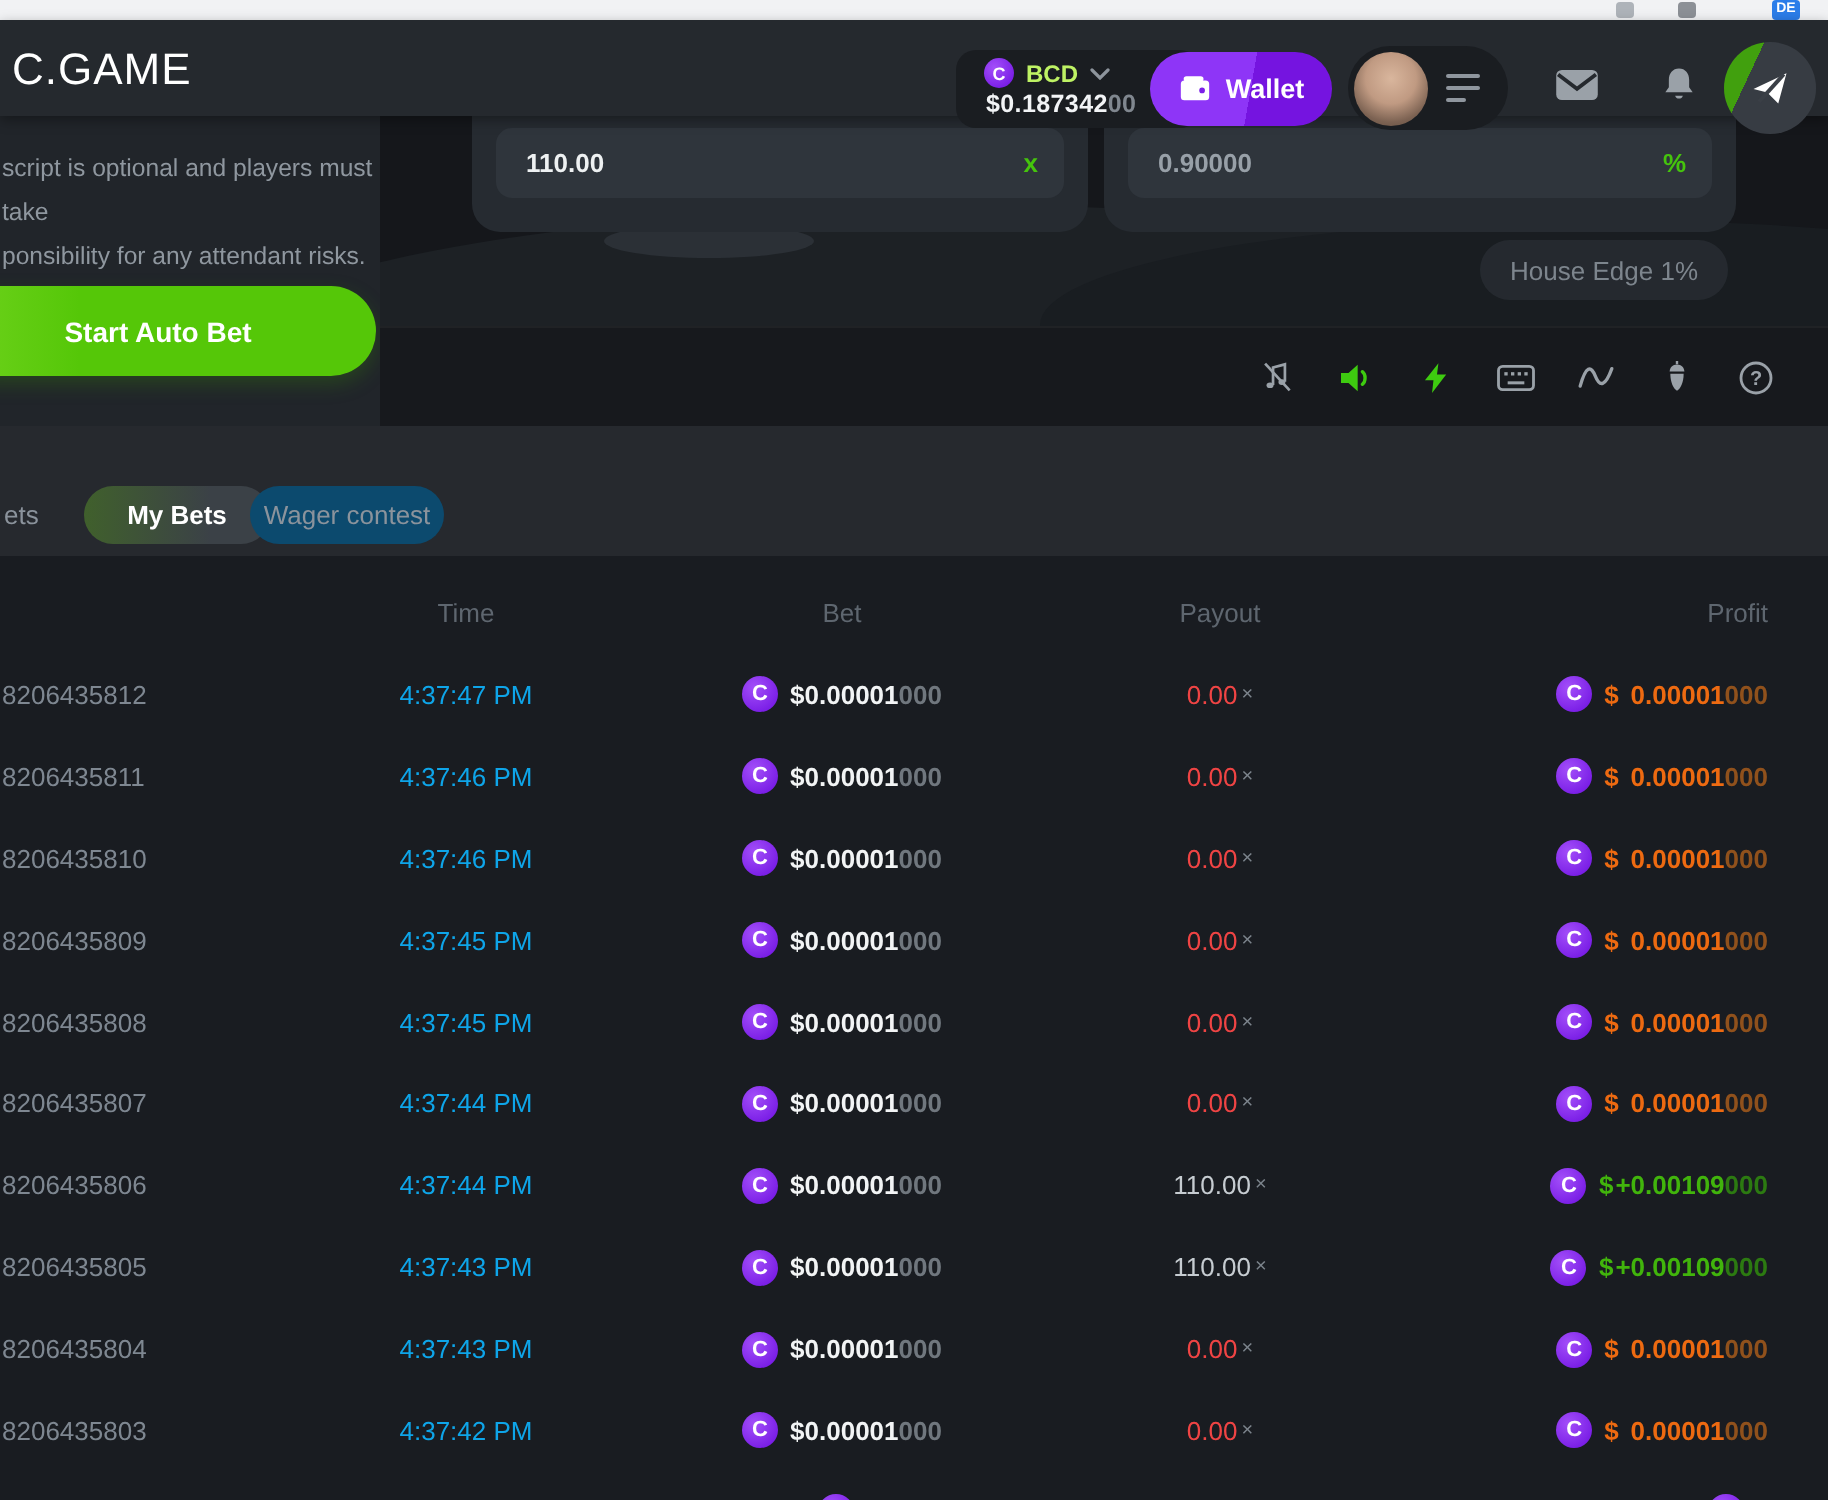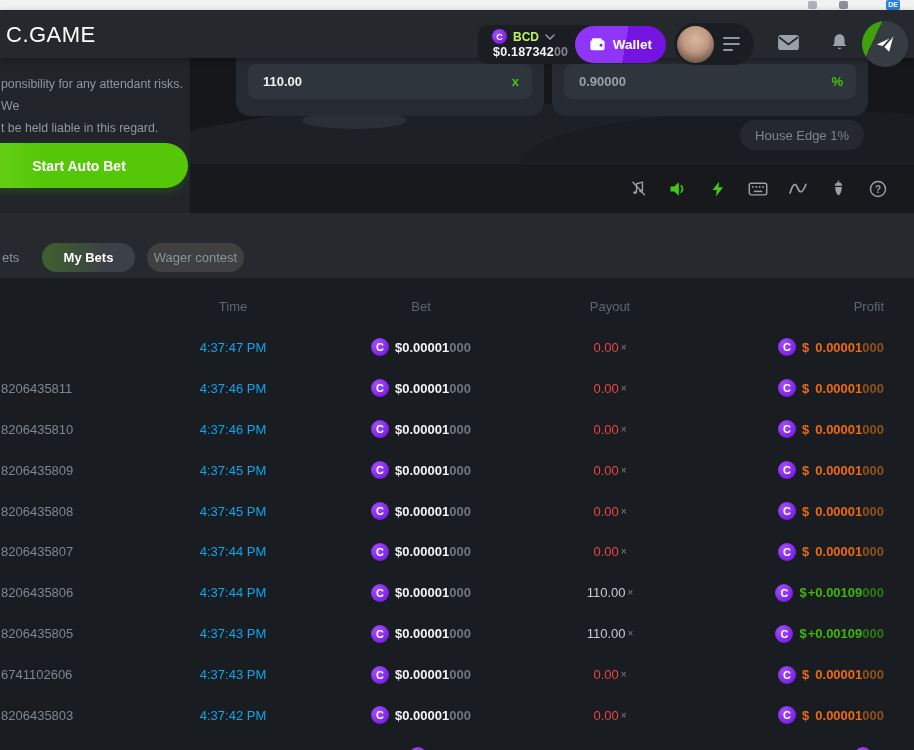--- a/index.html
+++ b/index.html
@@ -70,21 +70,21 @@
     border-top:1px solid rgba(255,255,255,.04);display:flex;align-items:center;justify-content:flex-end;
     gap:20px;padding-right:26px;box-sizing:border-box;}
   .tool{width:20px;height:20px;display:flex;align-items:center;justify-content:center;cursor:pointer;}
   
   .tabs-band{position:absolute;top:213px;left:0;right:0;height:65px;background:#26292e;}
   .tab-frag{position:absolute;left:2px;top:30px;height:29px;line-height:29px;color:#8b939c;font-size:13px;cursor:pointer;}
   .tab{position:absolute;top:30px;height:29px;border-radius:15px;font-size:13px;display:flex;
     align-items:center;justify-content:center;cursor:pointer;}
   .tab.my-bets{left:42px;width:93px;color:#fff;font-weight:bold;
     background:linear-gradient(90deg,#40602c 0%,#3b4147 68%);}
-  .tab.wager{left:147px;width:97px;color:#8b939c;background:#404040;}
+  .tab.wager{left:125px;width:97px;color:#8b939c;background:#0c4a6e;}
   
   .table-region{position:absolute;top:278px;left:0;right:0;bottom:0;background:#191c21;overflow:hidden;}
   .cell{position:absolute;top:0;height:100%;display:flex;align-items:center;font-size:13px;}
   .cell-id{left:0;width:170px;padding-left:1px;}
   .cell-time{left:160px;width:146px;justify-content:center;}
   .cell-bet{left:346px;width:150px;justify-content:center;gap:6px;}
   .cell-payout{left:540px;width:140px;justify-content:center;}
   .cell-profit{right:30px;width:175px;justify-content:flex-end;gap:6px;}
   .thead{position:absolute;top:14px;left:0;right:0;height:28px;color:#5e666f;}
   .thead .cell{color:#5e666f;}
@@ -164,20 +164,21 @@
     <div class="chat-circle">
       <svg width="22" height="22" viewBox="0 0 24 24">
         <polygon points="3,12.5 21,4 16.5,20.5 10.5,14.5" fill="#fff"></polygon>
         <line x1="6" y1="19.5" x2="19.5" y2="4.5" stroke="#3a3f46" stroke-width="2.2"></line>
       </svg>
     </div>
   </div>
 
   <div class="sidebar">
     <div class="disclaimer">
+      <div>script is optional and players must take</div>
       <div>ponsibility for any attendant risks. We</div>
       <div>t be held liable in this regard.</div>
     </div>
     <button class="start-btn">Start Auto Bet</button>
   </div>
 
   <div class="game">
     <div class="scenery-e" style="left:-60px;top:46px;width:600px;height:95px;background:#1d2125;transform:rotate(-2deg);"></div>
     <div class="scenery-e" style="left:330px;top:52px;width:560px;height:105px;background:#191d21;"></div>
     <div class="scenery-e" style="left:112px;top:54px;width:105px;height:17px;background:#2b3036;"></div>
@@ -260,20 +261,23 @@
 
   <div class="table-region">
     <div class="thead">
       <div class="cell cell-time">Time</div>
       <div class="cell cell-payout">Payout</div>
       <div class="cell cell-bet">Bet</div>
       <div class="cell cell-profit">Profit</div>
     </div>
     <div class="tbody">
         <div class="bet-row loss">
+    <div class="cell cell-id">
+            <span class="row-id">8206435812</span>
+          </div>
     <div class="cell cell-time">
             <span class="row-time">4:37:47 PM</span>
           </div>
     <div class="cell cell-bet">
       <span class="coin c18">C</span>
       <span><span class="bet-main">$0.00001</span><span class="bet-dim">000</span></span>
     </div>
     <div class="cell cell-payout">
       <span class="payout-value">0.00</span>
             <span class="payout-mult">×</span>
@@ -418,21 +422,21 @@
       <span class="payout-value">110.00</span>
             <span class="payout-mult">×</span>
     </div>
     <div class="cell cell-profit">
       <span class="coin c18">C</span>
       <span><span class="profit-prefix">$</span><span class="profit-value">+0.00109</span><span class="profit-dim">000</span></span>
     </div>
   </div>
         <div class="bet-row loss">
     <div class="cell cell-id">
-            <span class="row-id">6741102606</span>
+            <span class="row-id">8206435804</span>
           </div>
     <div class="cell cell-time">
             <span class="row-time">4:37:43 PM</span>
           </div>
     <div class="cell cell-bet">
       <span class="coin c18">C</span>
       <span><span class="bet-main">$0.00001</span><span class="bet-dim">000</span></span>
     </div>
     <div class="cell cell-payout">
       <span class="payout-value">0.00</span>

